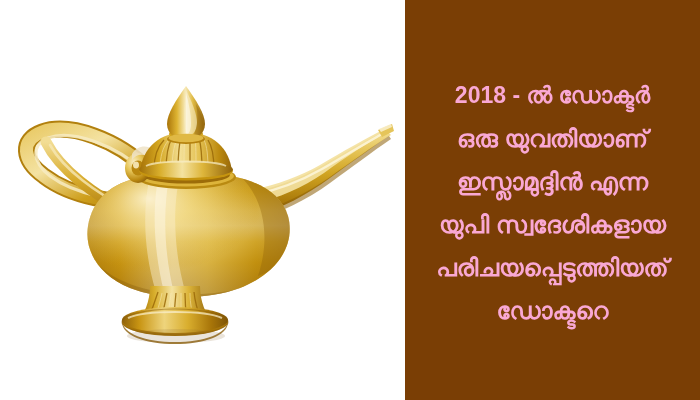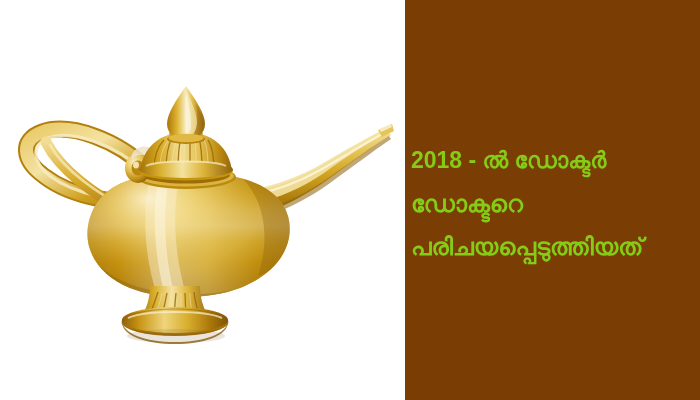--- a/index.html
+++ b/index.html
@@ -20,25 +20,25 @@
 
   
   .text-panel{
     position:absolute;left:405px;top:0;width:295px;height:400px;
     background:#7A3E05;
     display:flex;flex-direction:column;
     align-items:center;justify-content:center;
     box-sizing:border-box;padding:4px 6px 6px 6px;
   }
   .caption-line{
-    color:#84cc16;
+    color:#f9a8d4;
     font-size:24px;
     font-weight:bold;
     line-height:35px;
-    text-align:left;
+    text-align:center;
     white-space:nowrap;
     letter-spacing:0px;
     width:100%;
     margin-top:8px;
   }
   .caption-line.l1{font-size:23px;}
 </style>
 </head>
 <body>
 
@@ -318,17 +318,20 @@
           <ellipse cx="175" cy="322" rx="53" ry="13" fill="none" stroke="#8A5C07" stroke-width="1.2" opacity="0.5"></ellipse>
 
           <ellipse cx="176" cy="336" rx="49" ry="7" fill="#8A6A3A" opacity="0.18"></ellipse>
         </g>
       </svg>
     </div>
   </div>
 
   <div class="text-panel">
     <div class="caption-line l1">2018 - ൽ ഡോക്ടർ</div>
+    <div class="caption-line">ഒരു യുവതിയാണ്</div>
+    <div class="caption-line">ഇസ്ലാമുദ്ദിൻ എന്ന</div>
+    <div class="caption-line">യുപി സ്വദേശികളായ</div>
+    <div class="caption-line">പരിചയപ്പെടുത്തിയത്</div>
     <div class="caption-line">ഡോക്ടറെ</div>
-    <div class="caption-line">പരിചയപ്പെടുത്തിയത്</div>
   </div>
 
 </div>
 
 </body></html>

